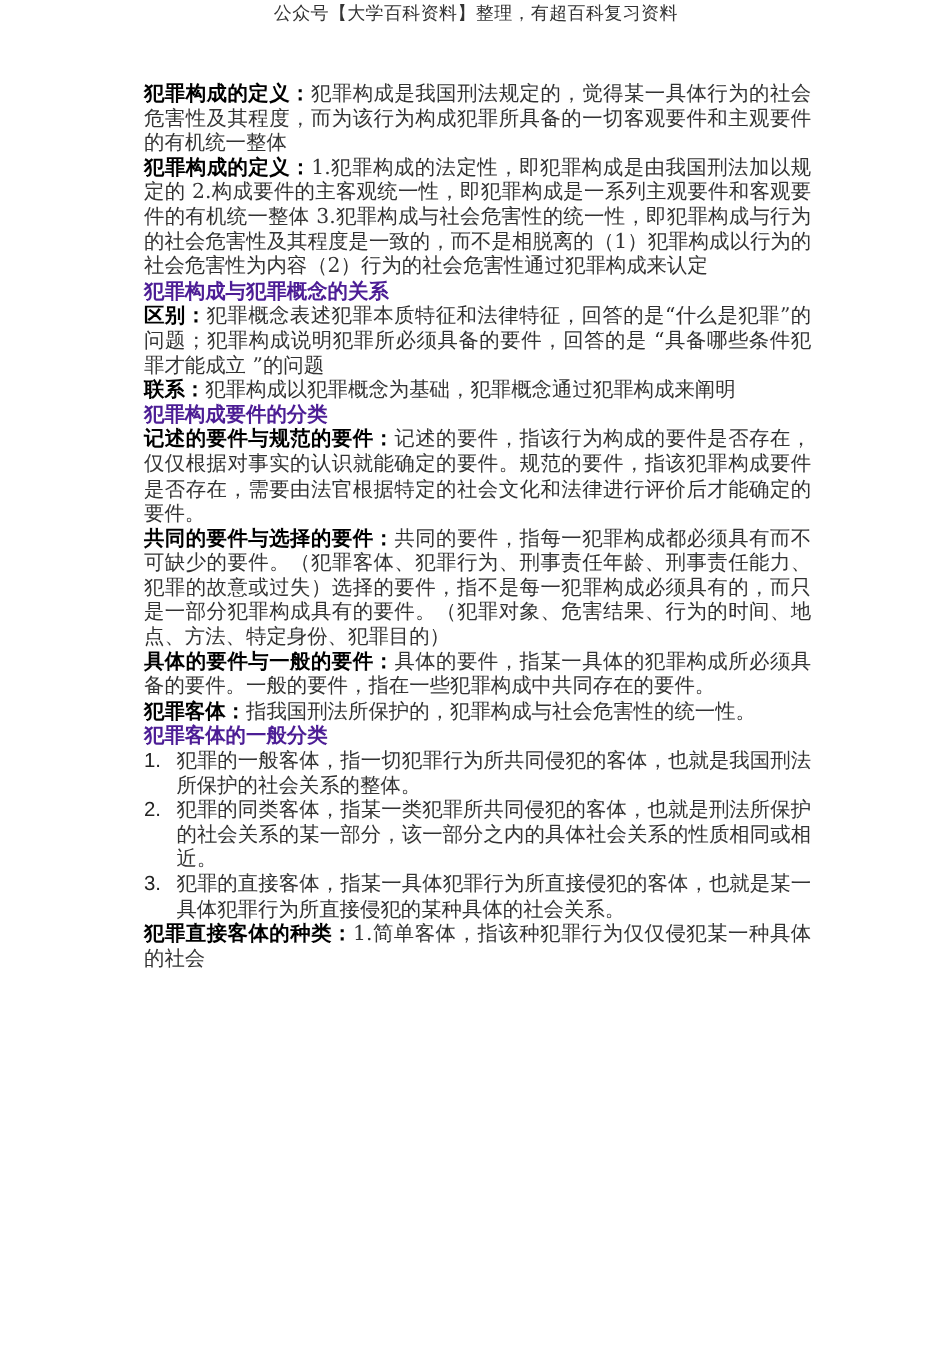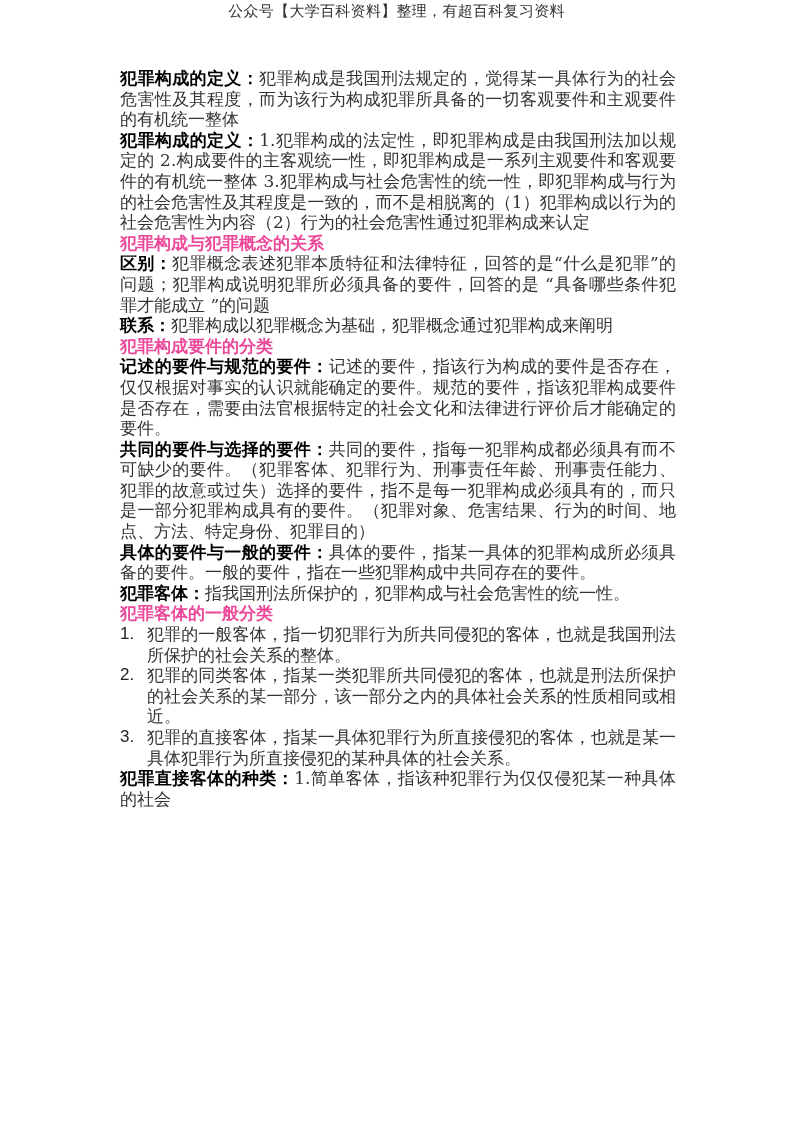--- a/index.html
+++ b/index.html
@@ -12,21 +12,21 @@
     position: absolute; top: 2px; left: 0; width: 793px;
     text-align: center; font-size: 15px; color: #333; letter-spacing: 0.3px;
   }
   .content {
     position: absolute; top: 68px; left: 120px; width: 556px;
     font-size: 17px; line-height: 20.6px; color: #333;
     text-align: justify;
   }
   .para { margin: 0; }
   .term { font-family: "DejaVu Sans", "Liberation Sans", sans-serif; font-weight: bold; color: #000; }
-  .heading { font-family: "DejaVu Sans", "Liberation Sans", sans-serif; font-weight: bold; color: #ec4899; margin: 0; }
+  .heading { font-family: "DejaVu Sans", "Liberation Sans", sans-serif; font-weight: bold; color: #4c1d95; margin: 0; }
   ol.list { list-style: none; margin: 0; padding: 0; }
   ol.list li { position: relative; padding-left: 27px; }
   ol.list li .num { position: absolute; left: 0; top: 0; font-family: "Liberation Sans", sans-serif; color: #222; }
 </style>
 </head>
 <body>
 
 <div class="header">公众号【大学百科资料】整理，有超百科复习资料</div>
 
 <div class="content">

